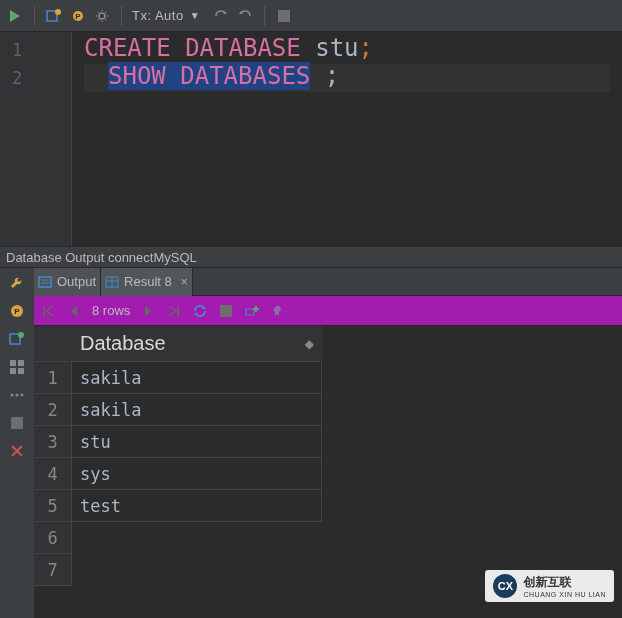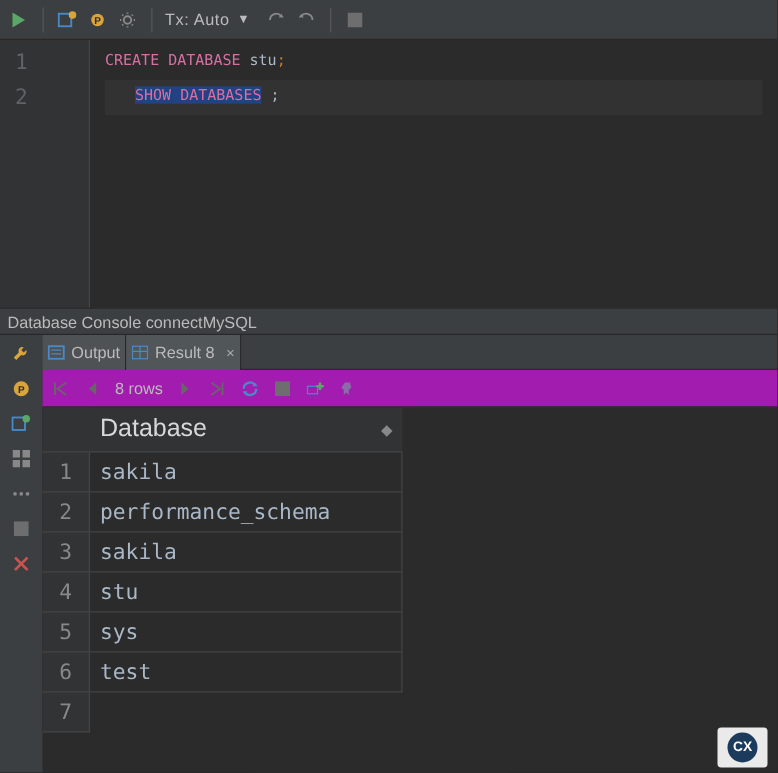--- a/index.html
+++ b/index.html
@@ -48,21 +48,21 @@
     padding: 2px 8px 2px 0;
     text-align: left;
     padding-left: 12px;
     height: 28px;
     line-height: 24px;
   }
   .code {
     flex: 1;
     padding: 4px 12px;
     font-family: Consolas, monospace;
-    font-size: 12px;
+    font-size: 24px;
     position: relative;
   }
   .code-line { height:28px; line-height:24px; white-space: pre;}
   .code-line.cur { background:#323232;padding-left:24px;}
   .panel-header {
     height: 22px;
     background: #3c3f41;
     border-top:1px solid #282828;
     border-bottom:1px solid #282828;
     color:#bbbbbb;
@@ -132,21 +132,21 @@
     background:#313335;
   }
   .grid-col .hd .sorter { font-size:12px; color:#888;}
   .grid-col .cell {
     height:32px; line-height:32px; padding:0 8px;
     font-family: Consolas, monospace; font-size:17px;
     color:#a9b7c6;
     border-bottom:1px solid #444; border-right:1px solid #444;
   }
   .watermark {
-    position:absolute; right:8px; bottom:4px;
+    position:absolute; right:8px; bottom:16px;
     display:flex; align-items:center; gap:6px;
     background: rgba(255,255,255,0.9);
     padding:4px 8px; border-radius:3px;
     color:#333; font-size:11px;
   }
   .watermark .logo {
     width:24px;height:24px;border-radius:50%;
     background:#1b3a5c;color:#fff;
     display:flex;align-items:center;justify-content:center;
     font-size:11px;font-weight:bold;
@@ -208,21 +208,21 @@
   <div class="gutter">
     <div>1</div>
     <div>2</div>
   </div>
   <div class="code">
     <div class="code-line"><span style="color:#d670a3;">CREATE</span><span> </span><span style="color:#d670a3;">DATABASE</span><span> </span><span style="color:#a9b7c6;">stu</span><span style="color:#cc7832;">;</span></div>
     <div class="code-line cur"><span style="color:#d670a3;background:#214283;">SHOW</span><span style="background:#214283;"> </span><span style="color:#d670a3;background:#214283;">DATABASES</span><span> </span><span style="color:#a9b7c6;">;</span></div>
   </div>
 </div>
 
-<div class="panel-header">Database Console connectMySQL</div>
+<div class="panel-header">Database Output connectMySQL</div>
 
 <div class="results-area">
   <div class="left-tool-col">
     <span class="tb-icon">
       <svg width="16" height="16" viewBox="0 0 16 16">
           <path d="M10 3a3 3 0 0 0-4 4l-4 4 2 2 4-4a3 3 0 0 0 4-4l-2 2-2-2z" fill="#d9a43b"></path>
         </svg>
     </span>
     <span class="tb-icon">
       <svg width="16" height="16" viewBox="0 0 16 16">
@@ -338,25 +338,28 @@
         <div class="rn">5</div>
         <div class="rn">6</div>
         <div class="rn">7</div>
       </div>
       <div class="grid-col">
         <div class="hd">
           <span>Database</span>
           <span class="sorter">◆</span>
         </div>
         <div class="cell">sakila</div>
-        <div class="cell">performance_schema</div>
         <div class="cell">sakila</div>
         <div class="cell">stu</div>
         <div class="cell">sys</div>
         <div class="cell">test</div>
       </div>
     </div>
   </div>
 </div>
 
 <div class="watermark">
   <div class="logo">CX</div>
+  <div>
+    <div style="font-size:12px;font-weight:bold;">创新互联</div>
+    <div style="font-size:7px;letter-spacing:0.5px;">CHUANG XIN HU LIAN</div>
+  </div>
 </div>
 
 </body></html>

